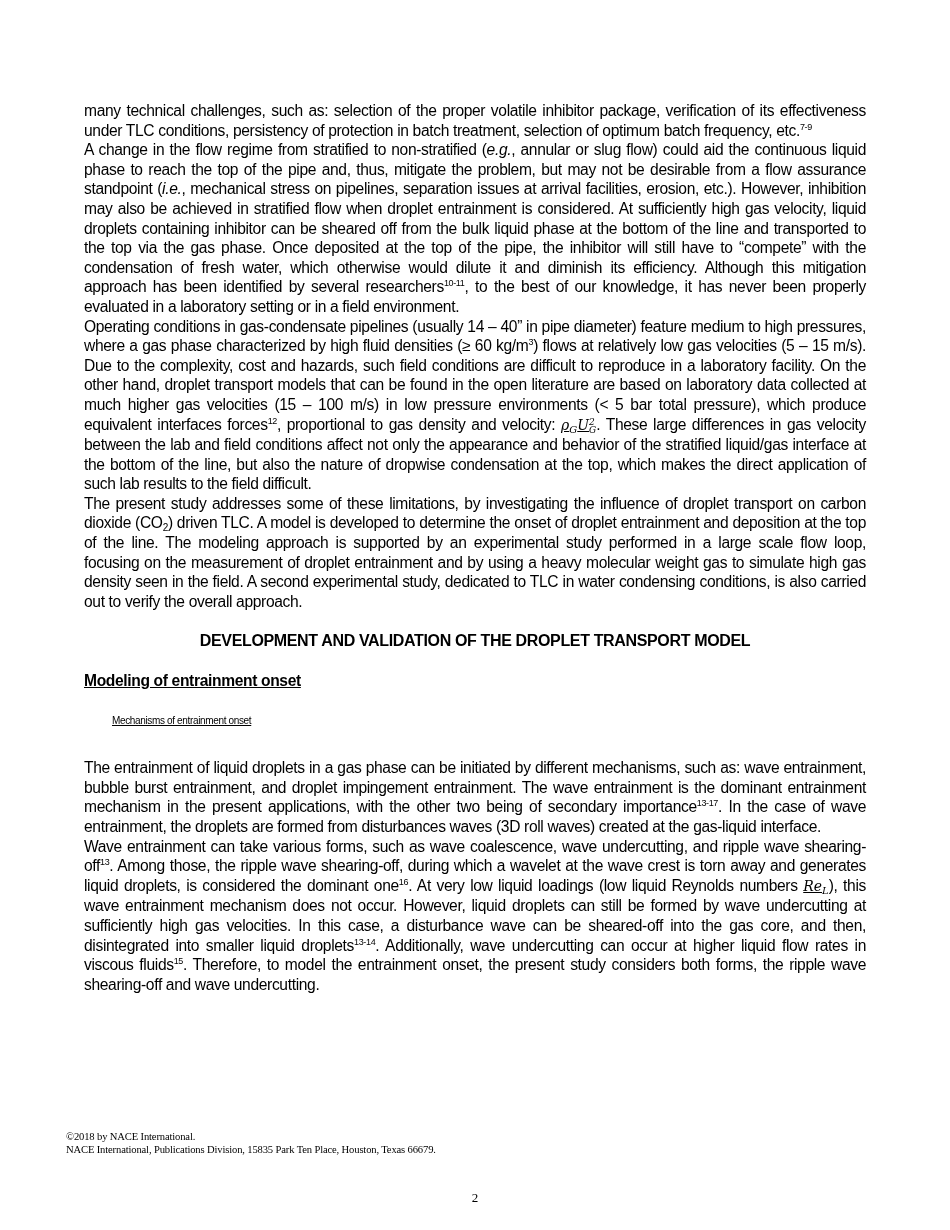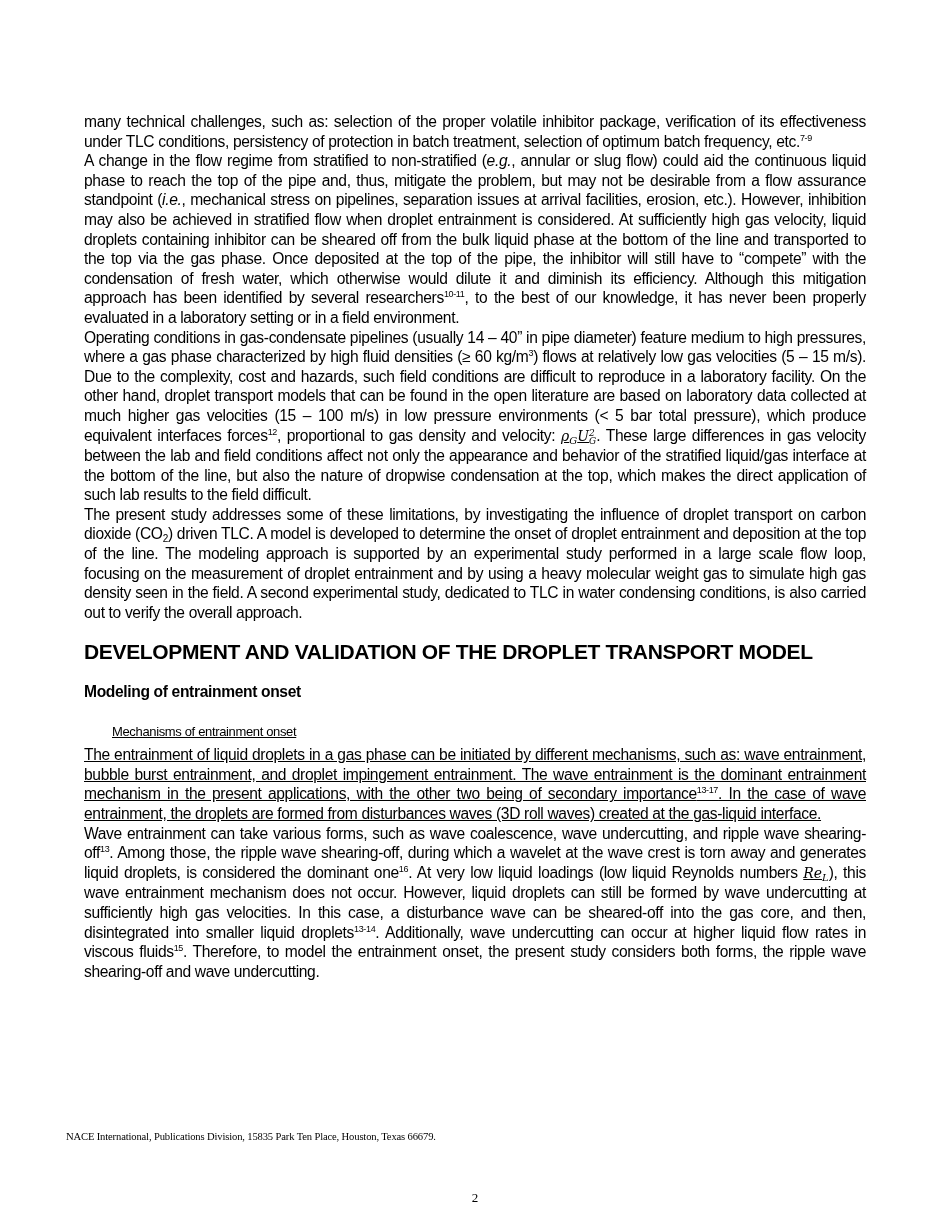--- a/index.html
+++ b/index.html
@@ -1,45 +1,45 @@
 <!DOCTYPE html>
 <html><head>
 <meta charset="utf-8">
 <style>
   html, body { margin: 0; padding: 0; background: #ffffff; }
   body { width: 950px; height: 1230px; position: relative; overflow: hidden; color: #000; }
-  .page { position: absolute; left: 84px; top: 112px; width: 782px; }
+  .page { position: absolute; left: 84px; top: 101px; width: 782px; }
   .body-text {
     font-family: "Liberation Sans", sans-serif;
     font-size: 15.6px;
     line-height: 19.6px;
     text-align: justify;
     letter-spacing: -0.35px;
     word-spacing: 0px;
   }
   .para { margin: 0; }
   sup { font-size: 9px; line-height: 0; vertical-align: 6px; }
   sub { font-size: 10px; line-height: 0; vertical-align: -3px; }
   .math { font-family: "DejaVu Serif", serif; font-style: italic; font-size: 14px; letter-spacing: 0; text-decoration: underline; }
   .heading-main {
     font-family: "Liberation Sans", sans-serif; font-weight: bold;
-    font-size: 21px; letter-spacing: -0.35px;
+    font-size: 16px; text-align: center; letter-spacing: -0.35px;
     margin: 20px 0 0 0; line-height: 19.6px;
   }
   .heading-sub {
     font-family: "Liberation Sans", sans-serif; font-weight: bold;
     font-size: 15.6px; letter-spacing: -0.35px;
-    margin: 20px 0 0 0; line-height: 19.6px;
+    margin: 20px 0 0 0; line-height: 19.6px; text-decoration: underline;
   }
   .heading-subsub {
     font-family: "Liberation Sans", sans-serif;
-    font-size: 13px; letter-spacing: -0.35px; text-decoration: underline;
+    font-size: 10px; letter-spacing: -0.35px; text-decoration: underline;
     margin: 20px 0 0 28px; line-height: 19.6px;
   }
-  .gap { margin-top: 4px; text-decoration: underline; }
+  .gap { margin-top: 28px; }
   .footer {
     position: absolute; left: 66px; top: 1130px; width: 820px;
     font-family: "Liberation Serif", serif; font-size: 10.6px; line-height: 13.4px;
     letter-spacing: -0.15px;
   }
   .footer div { white-space: nowrap; }
   .page-number {
     position: absolute; left: 0; width: 950px; top: 1190px; text-align: center;
     font-family: "Liberation Serif", serif; font-size: 13px;
   }
@@ -63,16 +63,17 @@
 
   <div class="heading-subsub">Mechanisms of entrainment onset</div>
 
   <p class="para gap"><span>The entrainment of liquid droplets in a gas phase can be initiated by different mechanisms, such as: wave entrainment, bubble burst entrainment, and droplet impingement entrainment. The wave entrainment is the dominant entrainment mechanism in the present applications, with the other two being of secondary importance</span><sup>13-17</sup><span>. In the case of wave entrainment, the droplets are formed from disturbances waves (3D roll waves) created at the gas-liquid interface.</span></p>
 
   <p class="para"><span>Wave entrainment can take various forms, such as wave coalescence, wave undercutting, and ripple wave shearing-off</span><sup>13</sup><span>. Among those, the ripple wave shearing-off, during which a wavelet at the wave crest is torn away and generates liquid droplets, is considered the dominant one</span><sup>16</sup><span>. At very low liquid loadings (low liquid Reynolds numbers </span><span class="math"><span>Re</span><sub>L</sub></span><span>), this wave entrainment mechanism does not occur. However, liquid droplets can still be formed by wave undercutting at sufficiently high gas velocities. In this case, a disturbance wave can be sheared-off into the gas core, and then, disintegrated into smaller liquid droplets</span><sup>13-14</sup><span>. Additionally, wave undercutting can occur at higher liquid flow rates in viscous fluids</span><sup>15</sup><span>. Therefore, to model the entrainment onset, the present study considers both forms, the ripple wave shearing-off and wave undercutting.</span></p>
 
 </div>
 
 <div class="footer">
+  <div>©2018 by NACE International.</div>
   <div>NACE International, Publications Division, 15835 Park Ten Place, Houston, Texas 66679.</div>
 </div>
 
 <div class="page-number">2</div>
 
 </body></html>

